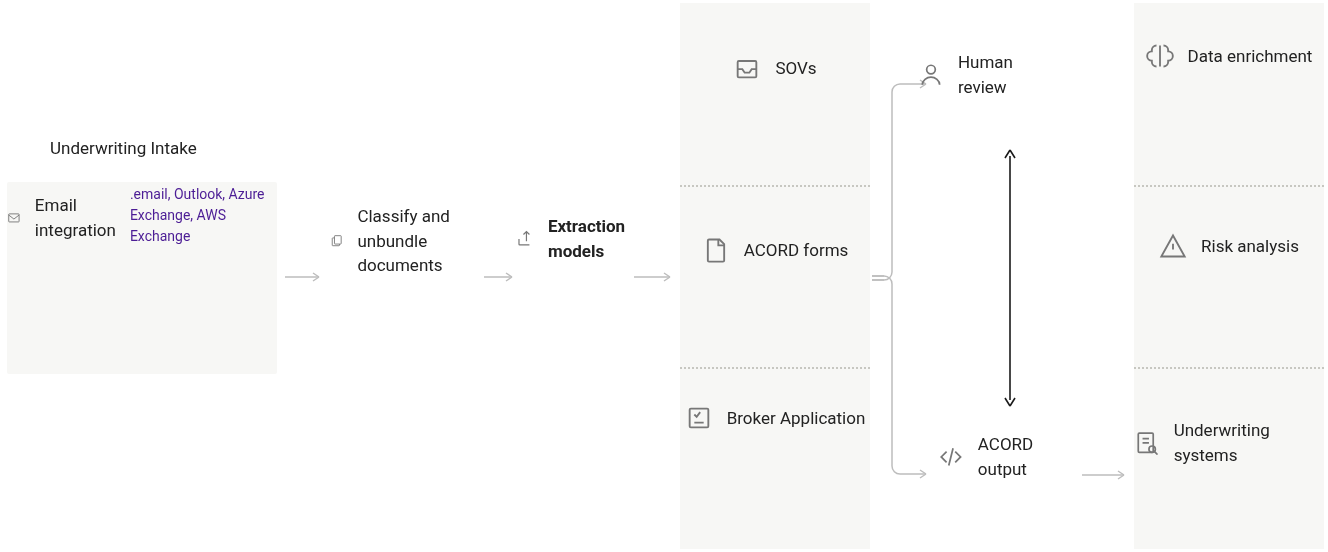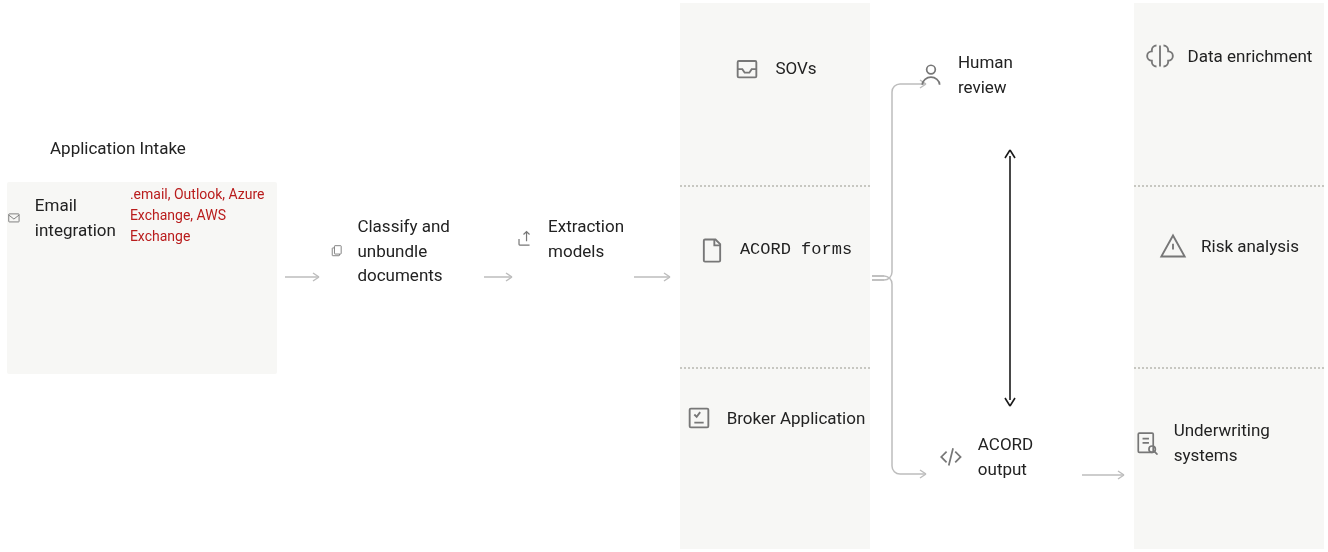--- a/index.html
+++ b/index.html
@@ -34,21 +34,21 @@
     justify-content: center;
   }
   .node .label {
     font-size: 17px;
     color: #222;
     line-height: 1.45;
     max-width: 180px;
   }
   .node .sublabel {
     font-size: 14px;
-    color: #b91c1c;
+    color: #4c1d95;
     line-height: 1.5;
     max-width: 220px;
     margin-top: -4px;
   }
   .card {
     background: #f7f7f5;
     border-radius: 2px;
   }
   .col {
     position: absolute;
@@ -64,55 +64,55 @@
   }
   svg.arrow, svg.arrow-dbl {
     position: absolute;
     overflow: visible;
   }
   .icon svg { stroke: #777; fill: none; stroke-width: 1.6; }
 </style>
 </head>
 <body>
 
-<div class="section-title" style="left:50px; top:138px;">Application Intake</div>
+<div class="section-title" style="left:50px; top:138px;">Underwriting Intake</div>
 
 <div class="card" style="position:absolute; left:7px; top:182px; width:270px; height:192px;"></div>
 <div class="node" style="left:7px; top:188px; width:270px;">
   <span class="icon">
     <svg viewBox="0 0 24 24">
         <rect x="3" y="5" width="18" height="14" rx="1"></rect>
         <path d="M3 7l9 7 9-7"></path>
       </svg>
   </span>
   <span class="label">Email integration</span>
   <span class="sublabel">.email, Outlook, Azure Exchange, AWS Exchange</span>
 </div>
 
 <svg class="arrow" style="left:285px; top:276px; width:40px; height:2px;">
   <line x1="0" y1="1" x2="34" y2="1" stroke="#bdbdbd" stroke-width="1.5"></line>
   <path d="M34 1 l-6 -4 M34 1 l-6 4" stroke="#bdbdbd" stroke-width="1.5" fill="none"></path>
 </svg>
 
-<div class="node" style="left:330px; top:214px; width:150px;">
+<div class="node" style="left:330px; top:204px; width:150px;">
   <span class="icon">
     <svg viewBox="0 0 24 24">
         <rect x="8" y="3" width="12" height="15" rx="1"></rect>
         <path d="M8 7H5a1 1 0 0 0-1 1v12a1 1 0 0 0 1 1h11a1 1 0 0 0 1-1v-2"></path>
       </svg>
   </span>
   <span class="label">Classify and unbundle documents</span>
 </div>
 
 <svg class="arrow" style="left:484px; top:276px; width:40px; height:2px;">
   <line x1="0" y1="1" x2="28" y2="1" stroke="#bdbdbd" stroke-width="1.5"></line>
   <path d="M28 1 l-6 -4 M28 1 l-6 4" stroke="#bdbdbd" stroke-width="1.5" fill="none"></path>
 </svg>
 
-<div class="node" style="left:516px; top:214px; width:120px;">
+<div class="node" style="left:516px; top:214px; width:120px;font-weight:bold;">
   <span class="icon">
     <svg viewBox="0 0 24 24">
         <path d="M4 12v7a1 1 0 0 0 1 1h13"></path>
         <path d="M10 6l4-4 4 4M14 2v13"></path>
       </svg>
   </span>
   <span class="label">Extraction models</span>
 </div>
 
 <svg class="arrow" style="left:634px; top:276px; width:44px; height:2px;">
@@ -126,21 +126,21 @@
 </div>
 <div class="node" style="left:680px; top:54px; width:190px;">
   <span class="icon">
     <svg viewBox="0 0 24 24">
         <path d="M4 13h4l2 3h4l2-3h4"></path>
         <rect x="4" y="6" width="16" height="14" rx="1"></rect>
       </svg>
   </span>
   <span class="label">SOVs</span>
 </div>
-<div class="node" style="left:680px; top:236px; width:190px;font-family:Liberation Mono, monospace;">
+<div class="node" style="left:680px; top:236px; width:190px;">
   <span class="icon">
     <svg viewBox="0 0 24 24">
         <path d="M6 3h9l4 4v14a1 1 0 0 1-1 1H6a1 1 0 0 1-1-1V4a1 1 0 0 1 1-1z"></path>
         <path d="M14 3v5h5"></path>
       </svg>
   </span>
   <span class="label">ACORD forms</span>
 </div>
 <div class="node" style="left:680px; top:404px; width:190px;">
   <span class="icon">

